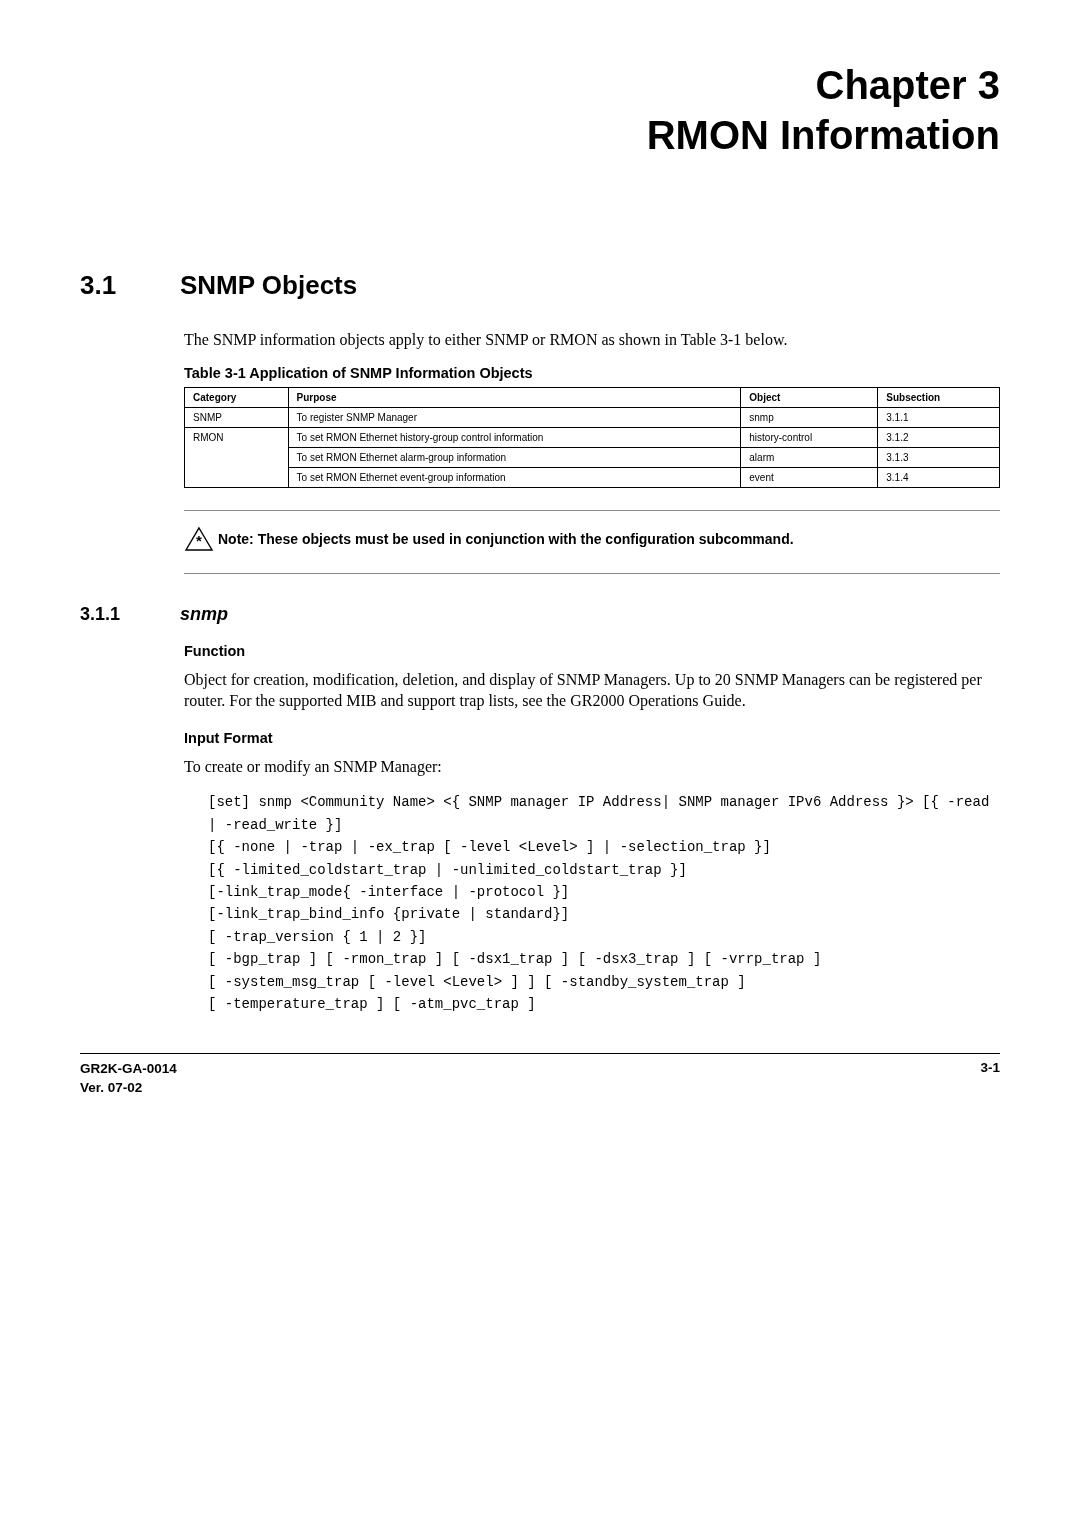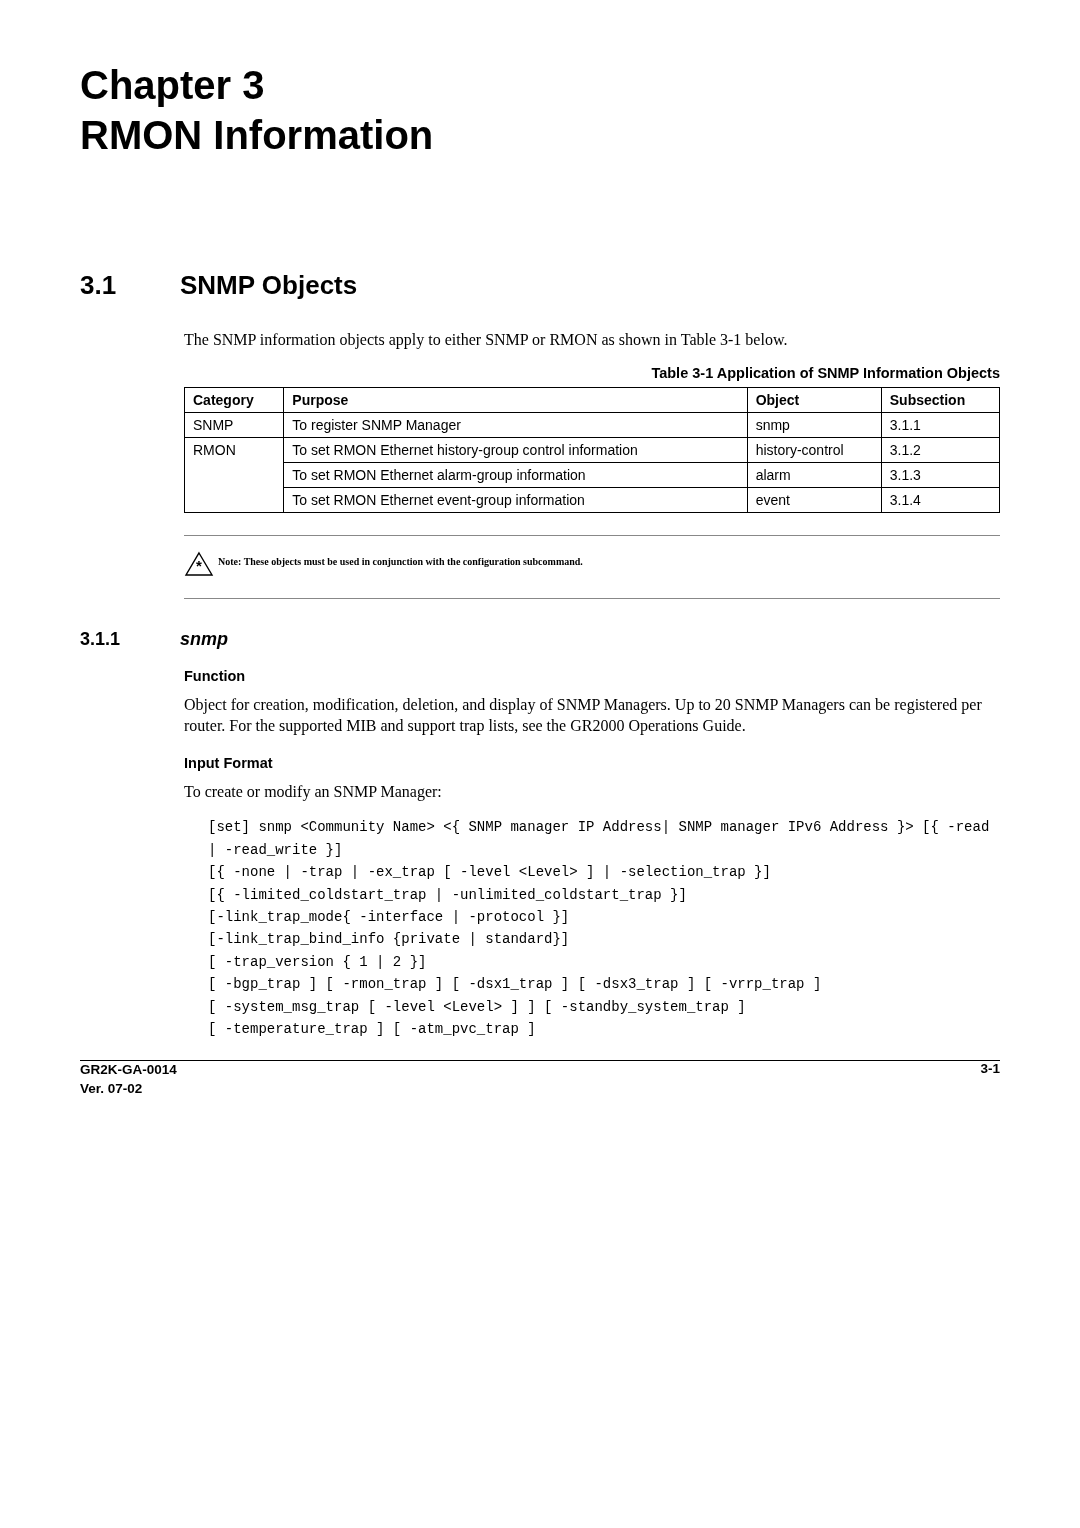--- a/index.html
+++ b/index.html
@@ -8,21 +8,21 @@
     padding: 60px 80px 40px 80px;
     background: white;
     color: #000;
     width: 1080px;
     box-sizing: border-box;
   }
   h1.chapter-title {
     font-family: Arial, Helvetica, sans-serif;
     font-weight: bold;
     font-size: 40px;
-    text-align: left;
+    text-align: right;
     margin: 0 0 110px 0;
     line-height: 1.25;
   }
   .section-row {
     display: flex;
     margin-bottom: 28px;
   }
   .sec-num {
     font-family: Arial, Helvetica, sans-serif;
     font-weight: bold;
@@ -60,27 +60,26 @@
     font-family: Georgia, 'Times New Roman', serif;
     font-size: 16px;
     line-height: 1.35;
     margin: 0 0 14px 0;
   }
   .table-caption {
     font-family: Arial, Helvetica, sans-serif;
     font-weight: bold;
     font-size: 14.5px;
     margin: 10px 0 6px 0;
-    text-align: right;
   }
   table.obj-table {
     border-collapse: collapse;
     width: 100%;
     font-family: Arial, Helvetica, sans-serif;
-    font-size: 14px;
+    font-size: 10px;
     margin-bottom: 22px;
   }
   table.obj-table th, table.obj-table td {
     border: 1px solid #000;
     padding: 4px 8px;
     text-align: left;
     vertical-align: top;
   }
   table.obj-table th {
     font-weight: bold;
@@ -92,42 +91,43 @@
     margin: 0 0 12px 0;
     display: flex;
     align-items: flex-start;
   }
   .note-icon {
     width: 34px;
     flex-shrink: 0;
   }
   .note-icon svg { display:block;}
   .note-text {
-    font-family: Liberation Serif, serif;
-    font-weight: bold;
-    font-size: 10px;
+    font-family: Liberation Sans, sans-serif;
+    font-weight: bold;
+    font-size: 14px;
     padding-top: 6px;
     text-align: center;
   }
   .run-in-head {
     font-family: Liberation Sans, sans-serif;
     font-weight: bold;
     font-size: 14.5px;
     margin: 18px 0 10px 0;
   }
   pre.code {
     font-family: 'Courier New', monospace;
     font-size: 14px;
     line-height: 1.6;
     margin: 4px 0 0 24px;
     white-space: pre-wrap;
   }
   .footer {
     border-top: 1.5px solid #000;
-    margin-top: 20px;
+    margin-top: 38px;
+    padding-top: 6px;
     font-family: Arial, Helvetica, sans-serif;
     display: flex;
     justify-content: space-between;
     font-size: 13.5px;
     font-weight: bold;
   }
   .footer .left { line-height: 1.35; }
 </style>
 </head>
 <body>

